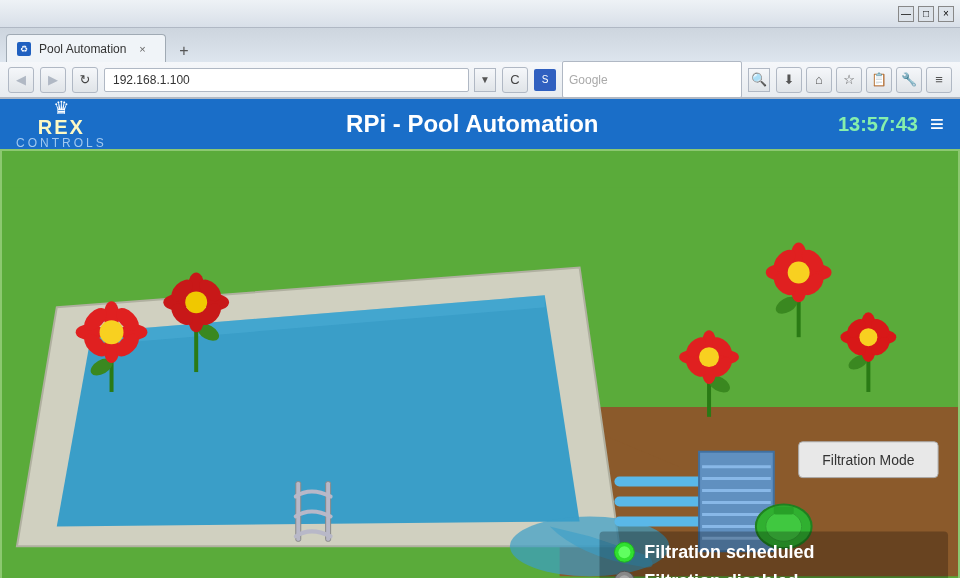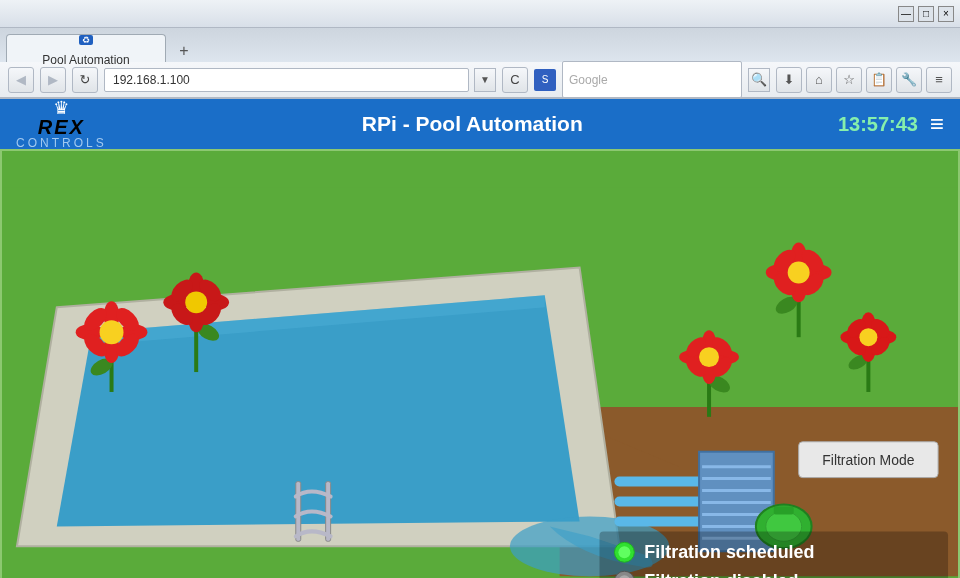--- a/index.html
+++ b/index.html
@@ -3,44 +3,44 @@
   <meta charset="utf-8">
   <style>
     * { margin: 0; padding: 0; box-sizing: border-box; }
     body { width: 960px; height: 578px; font-family: Arial, sans-serif; background: #c8dce8; overflow: hidden; }
 
     
     .browser-chrome { width: 960px; background: #dde3ea; border-bottom: 1px solid #b0b8c4; }
     .title-bar { height: 28px; background: linear-gradient(to bottom, #eef2f6, #d8dfe8); display: flex; align-items: center; justify-content: flex-end; padding: 0 6px; gap: 4px; border-bottom: 1px solid #b0b8c4; }
     .title-bar-btn { width: 16px; height: 16px; border: 1px solid #888; display: flex; align-items: center; justify-content: center; font-size: 10px; cursor: pointer; background: #dde3ea; }
     .tab-bar { height: 34px; display: flex; align-items: flex-end; padding-left: 6px; background: linear-gradient(to bottom, #cdd5de, #dde5ee); }
-    .tab { height: 28px; background: #f0f4f8; border: 1px solid #a0aab4; border-bottom: none; border-radius: 4px 4px 0 0; display: flex; align-items: center; padding: 0 10px; gap: 8px; font-size: 12px; color: #333; min-width: 160px; flex-direction: column; }
+    .tab { height: 28px; background: #f0f4f8; border: 1px solid #a0aab4; border-bottom: none; border-radius: 4px 4px 0 0; display: flex; align-items: center; padding: 0 10px; gap: 8px; font-size: 12px; color: #333; min-width: 160px; }
     .tab-favicon { width: 14px; height: 14px; background: #2060c0; border-radius: 2px; display: flex; align-items: center; justify-content: center; }
     .tab-favicon::after { content: '♻'; font-size: 9px; color: white; }
     .tab-close { width: 16px; height: 16px; display: flex; align-items: center; justify-content: center; cursor: pointer; font-size: 11px; color: #666; }
     .tab-new { width: 28px; height: 22px; display: flex; align-items: center; justify-content: center; font-size: 16px; color: #555; cursor: pointer; margin-left: 4px; }
     .nav-bar { height: 36px; background: linear-gradient(to bottom, #f5f7fa, #e8ecf0); display: flex; align-items: center; padding: 0 8px; gap: 6px; border-bottom: 1px solid #b0b8c4; }
     .nav-btn { width: 26px; height: 26px; border: 1px solid #b0b8c4; border-radius: 3px; background: linear-gradient(to bottom, #f5f7fa, #e0e4e8); display: flex; align-items: center; justify-content: center; font-size: 13px; color: #444; cursor: pointer; }
     .nav-btn.disabled { color: #b0b8c4; }
     .address-bar { flex: 1; height: 24px; border: 1px solid #b0b8c4; border-radius: 2px; background: white; display: flex; align-items: center; padding: 10px 8px; font-size: 12px; color: #333; }
     .address-dropdown { width: 22px; height: 24px; border: 1px solid #b0b8c4; background: linear-gradient(to bottom, #f5f7fa, #e0e4e8); display: flex; align-items: center; justify-content: center; font-size: 10px; color: #555; cursor: pointer; margin-left: -1px; }
     .search-bar { width: 180px; height: 37px; border: 1px solid #b0b8c4; border-radius: 2px; background: white; display: flex; align-items: center; padding: 0 6px; gap: 4px; font-size: 12px; color: #333; }
     .search-icon-box { width: 22px; height: 22px; background: #3060c0; border-radius: 2px; display: flex; align-items: center; justify-content: center; color: white; font-size: 10px; }
     .search-go { width: 22px; height: 24px; border: 1px solid #b0b8c4; background: linear-gradient(to bottom, #f5f7fa, #e0e4e8); display: flex; align-items: center; justify-content: center; font-size: 13px; color: #555; cursor: pointer; }
     .nav-extras { display: flex; gap: 4px; }
     .nav-extra-btn { width: 26px; height: 26px; border: 1px solid #b0b8c4; border-radius: 3px; background: linear-gradient(to bottom, #f5f7fa, #e0e4e8); display: flex; align-items: center; justify-content: center; font-size: 13px; color: #555; cursor: pointer; }
 
     
     .app-header { height: 50px; background: #1a6ec8; display: flex; align-items: center; padding: 0 16px; }
     .app-logo { display: flex; align-items: center; gap: 8px; }
     .rex-logo { display: flex; flex-direction: column; align-items: center; }
     .rex-crown { color: white; font-size: 18px; line-height: 1; }
-    .rex-text { color: #000000; font-size: 20px; font-weight: 900; font-style: italic; letter-spacing: 2px; line-height: 1; }
+    .rex-text { color: #fef9c3; font-size: 20px; font-weight: 900; letter-spacing: 2px; line-height: 1; }
     .rex-controls { color: #a0c8f0; font-size: 12px; letter-spacing: 3px; line-height: 1; }
-    .app-title { flex: 1; text-align: center; color: white; font-size: 21px; font-weight: bold; }
+    .app-title { flex: 1; text-align: center; color: white; font-size: 24px; font-weight: bold; }
     .app-time { color: #86efac; font-size: 20px; font-weight: bold; margin-right: 12px; }
     .hamburger { color: white; font-size: 24px; cursor: pointer; }
 
     
     .scene { width: 960px; height: 466px; position: relative; background: #5aab3a; overflow: hidden; border: 2px solid #8cc870; }
 
     
     .pool-svg { position: absolute; top: 0; left: 0; width: 100%; height: 100%; }
   </style>
 </head>

